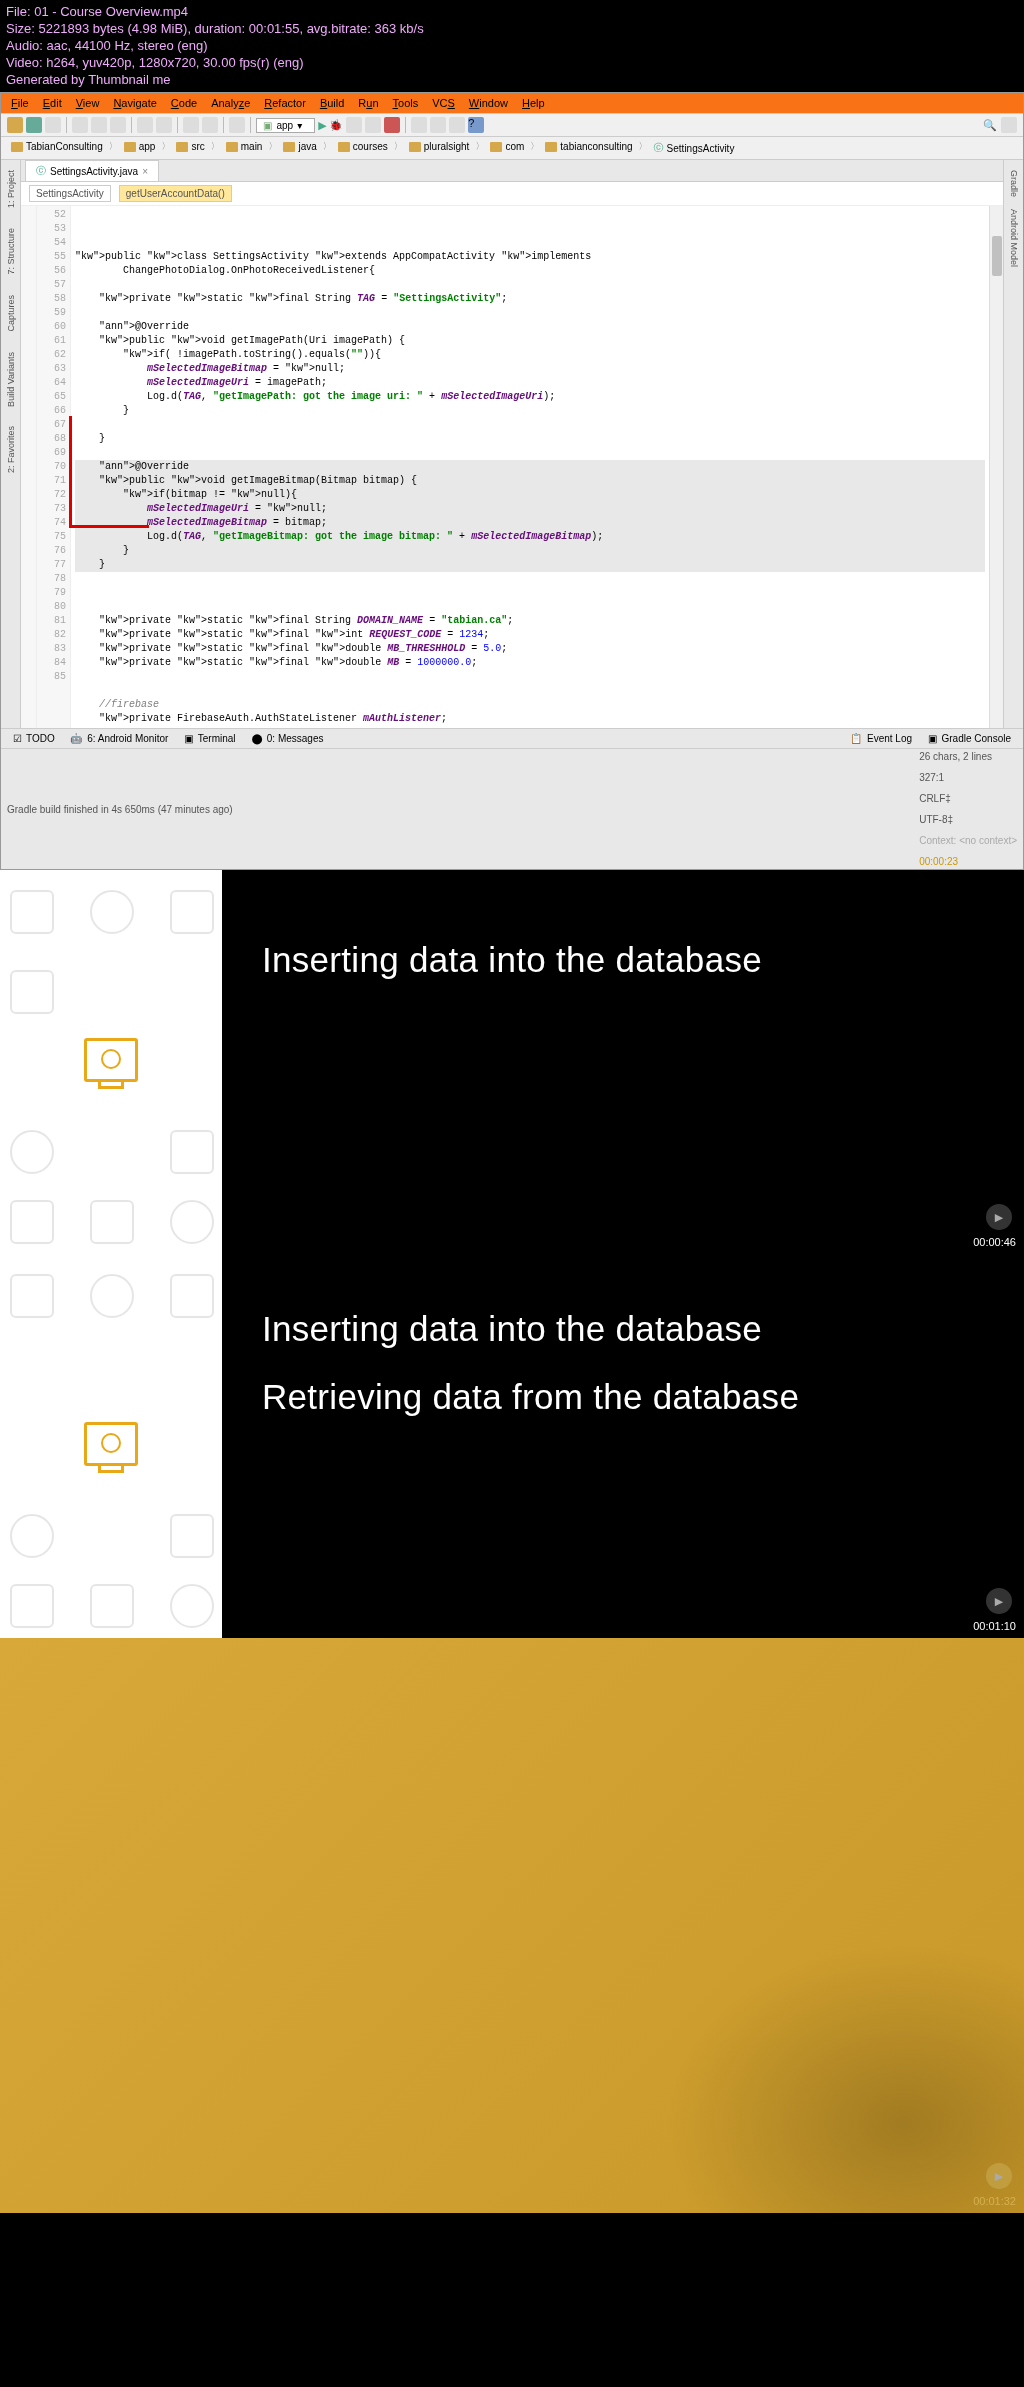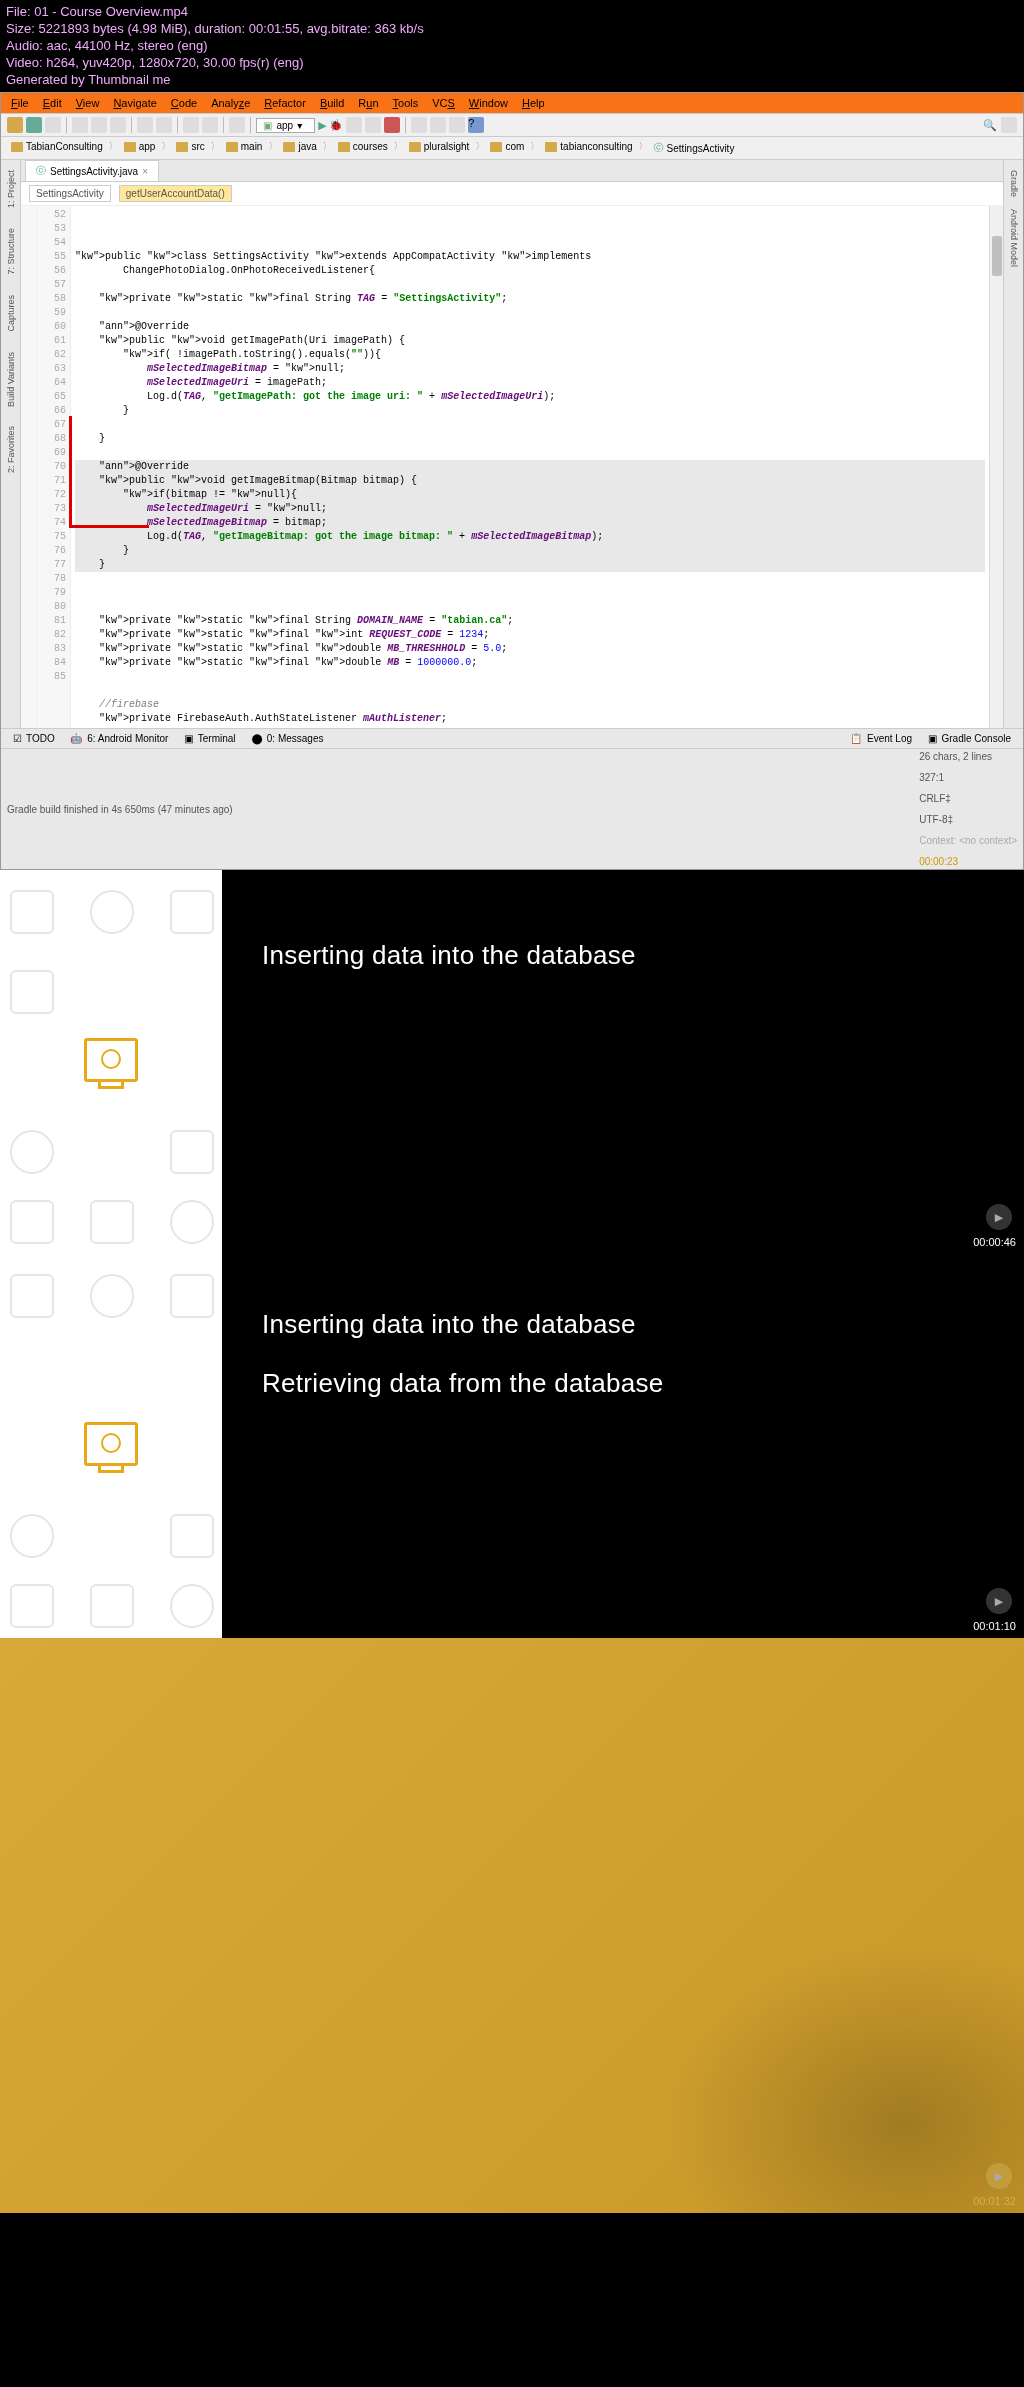--- a/index.html
+++ b/index.html
@@ -62,21 +62,21 @@
 .btab-right { margin-left: auto; display: flex; }
 
 .ide-status { background: #e8e8e8; border-top: 1px solid #ccc; padding: 2px 6px; font-size: 10px; display: flex; align-items: center; color: #555; }
 .ide-status-right { margin-left: auto; display: flex; gap: 10px; flex-direction: column; }
 
 
 .slide { width: 1024px; position: relative; display: flex; }
 .slide-left { width: 222px; background: #fff; position: relative; overflow: hidden; }
 .slide-right { flex: 1; background: #000; padding: 70px 40px; color: #fff; position: relative; }
 .yellow-bar { width: 8px; background: #e8a817; position: absolute; left: 222px; }
-.slide-title { font-size: 26px; font-weight: 300; margin-bottom: 28px; letter-spacing: 0.3px; }
+.slide-title { font-size: 35px; font-weight: 300; margin-bottom: 28px; letter-spacing: 0.3px; }
 
 .bg-pattern { position: absolute; inset: 0; opacity: 0.12; }
 .bg-icon { position: absolute; width: 44px; height: 44px; border: 2px solid #333; border-radius: 6px; }
 
 .hex-icon { position: absolute; left: 50%; transform: translateX(-50%); }
 .hex-outer { width: 140px; height: 140px; position: relative; }
 .monitor { position: absolute; left: 50%; top: 50%; transform: translate(-50%,-50%); width: 54px; height: 44px; border: 3px solid #e8a817; border-radius: 3px; }
 .monitor::after { content: ''; position: absolute; bottom: -10px; left: 50%; transform: translateX(-50%); width: 20px; height: 6px; border: 3px solid #e8a817; border-top: none; }
 .gear { position: absolute; left: 50%; top: 45%; transform: translate(-50%,-50%); width: 20px; height: 20px; border: 2px solid #e8a817; border-radius: 50%; }
 

